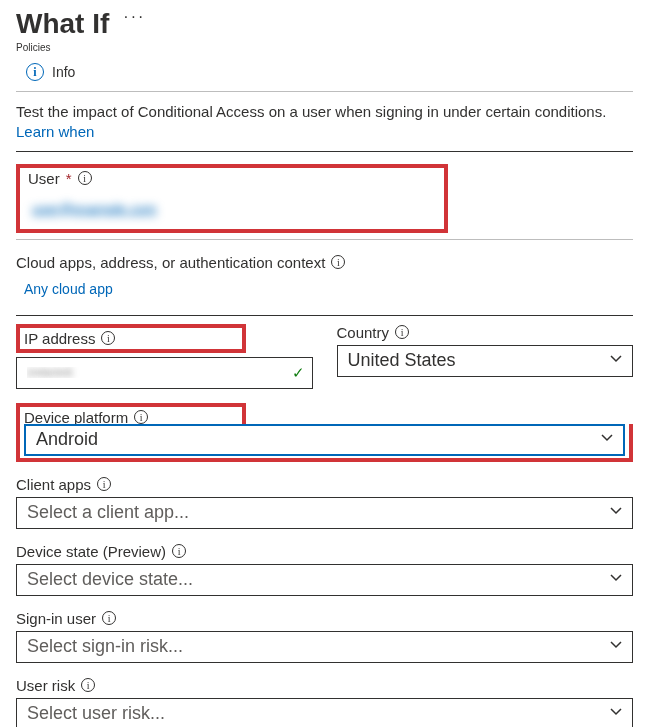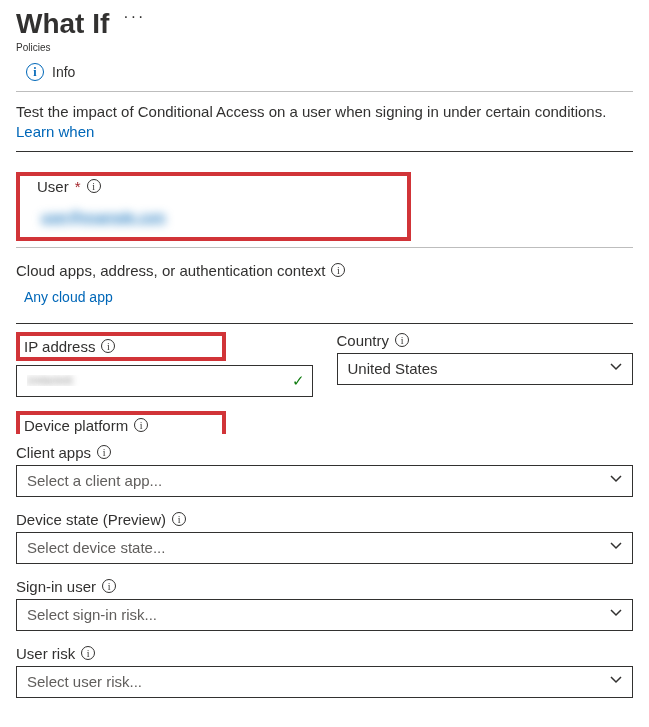--- a/index.html
+++ b/index.html
@@ -23,30 +23,30 @@
 
     .row-two { display: flex; gap: 24px; }
     .col { flex: 1; display: flex; flex-direction: column; }
 
     .input-wrap { position: relative; display: flex; align-items: center; }
     .txt-input { width: 100%; height: 32px; border: 1px solid #323130; padding: 0 32px 0 10px; font-size: 10px; background: #fff; }
     .txt-input.blurred { color: transparent; text-shadow: 0 0 6px rgba(0,0,0,0.5); }
     .check { position: absolute; right: 8px; color: #107c10; font-size: 15px; pointer-events: none; }
     .chev { position: absolute; right: 10px; pointer-events: none; font-size: 13px; }
 
-    .select { width: 100%; height: 32px; border: 1px solid #323130; padding: 0 30px 0 10px; font-size: 15px; background: #fff; position: relative; display: flex; align-items: center; cursor: pointer; }
+    .select { width: 100%; height: 32px; border: 1px solid #323130; padding: 0 30px 0 10px; font-size: 18px; background: #fff; position: relative; display: flex; align-items: center; cursor: pointer; }
     .select .chev { right: 10px; }
     .select.blue-border { border: 2px solid #0067b8; }
     .placeholder { color: #605e5c; }
 
     .field-block { margin-top: 14px; }
     .field-label { display: flex; align-items: center; gap: 6px; font-size: 15px; margin-bottom: 4px; }
-    .hl-user-box { border: 4px solid #d13438; padding: 2px 17px 0; width: 395px; margin-top: 20px; }
+    .hl-user-box { border: 4px solid #d13438; padding: 2px 8px 0; width: 432px; margin-top: 12px; }
     .hl-box { border: 4px solid #d13438; padding: 2px 4px; }
-    .hl-narrow { width: 210px; }
+    .hl-narrow { width: 230px; }
 
     svg.chevron { width: 12px; height: 12px; }
   </style>
 </head>
 <body>
 
 <div class="header">
   <h1>What If</h1>
   <span class="dots">···</span>
 </div>
@@ -107,20 +107,28 @@
   </div>
 </div>
 
 <div class="field-block">
   <div class="hl-box hl-narrow" style="padding-bottom:0;margin-bottom:-4px;border-bottom:none">
     <div class="field-label" style="margin-bottom:2px">
       <span>Device platform</span>
       <span class="info-icon-sm">i</span>
     </div>
   </div>
+  <div class="hl-box" style="border-top:none;padding-top:0">
+    <div class="select blue-border">
+      <span>Android</span>
+      <span class="chev"><svg class="chevron" viewBox="0 0 12 12">
+            <path d="M1 3 L6 8 L11 3" stroke="#323130" stroke-width="1.5" fill="none"></path>
+          </svg></span>
+    </div>
+  </div>
 </div>
 
 <div class="field-block">
   <div class="field-label">
     <span>Client apps</span>
     <span class="info-icon-sm">i</span>
   </div>
   <div class="select">
     <span class="placeholder">Select a client app...</span>
     <span class="chev"><svg class="chevron" viewBox="0 0 12 12">

